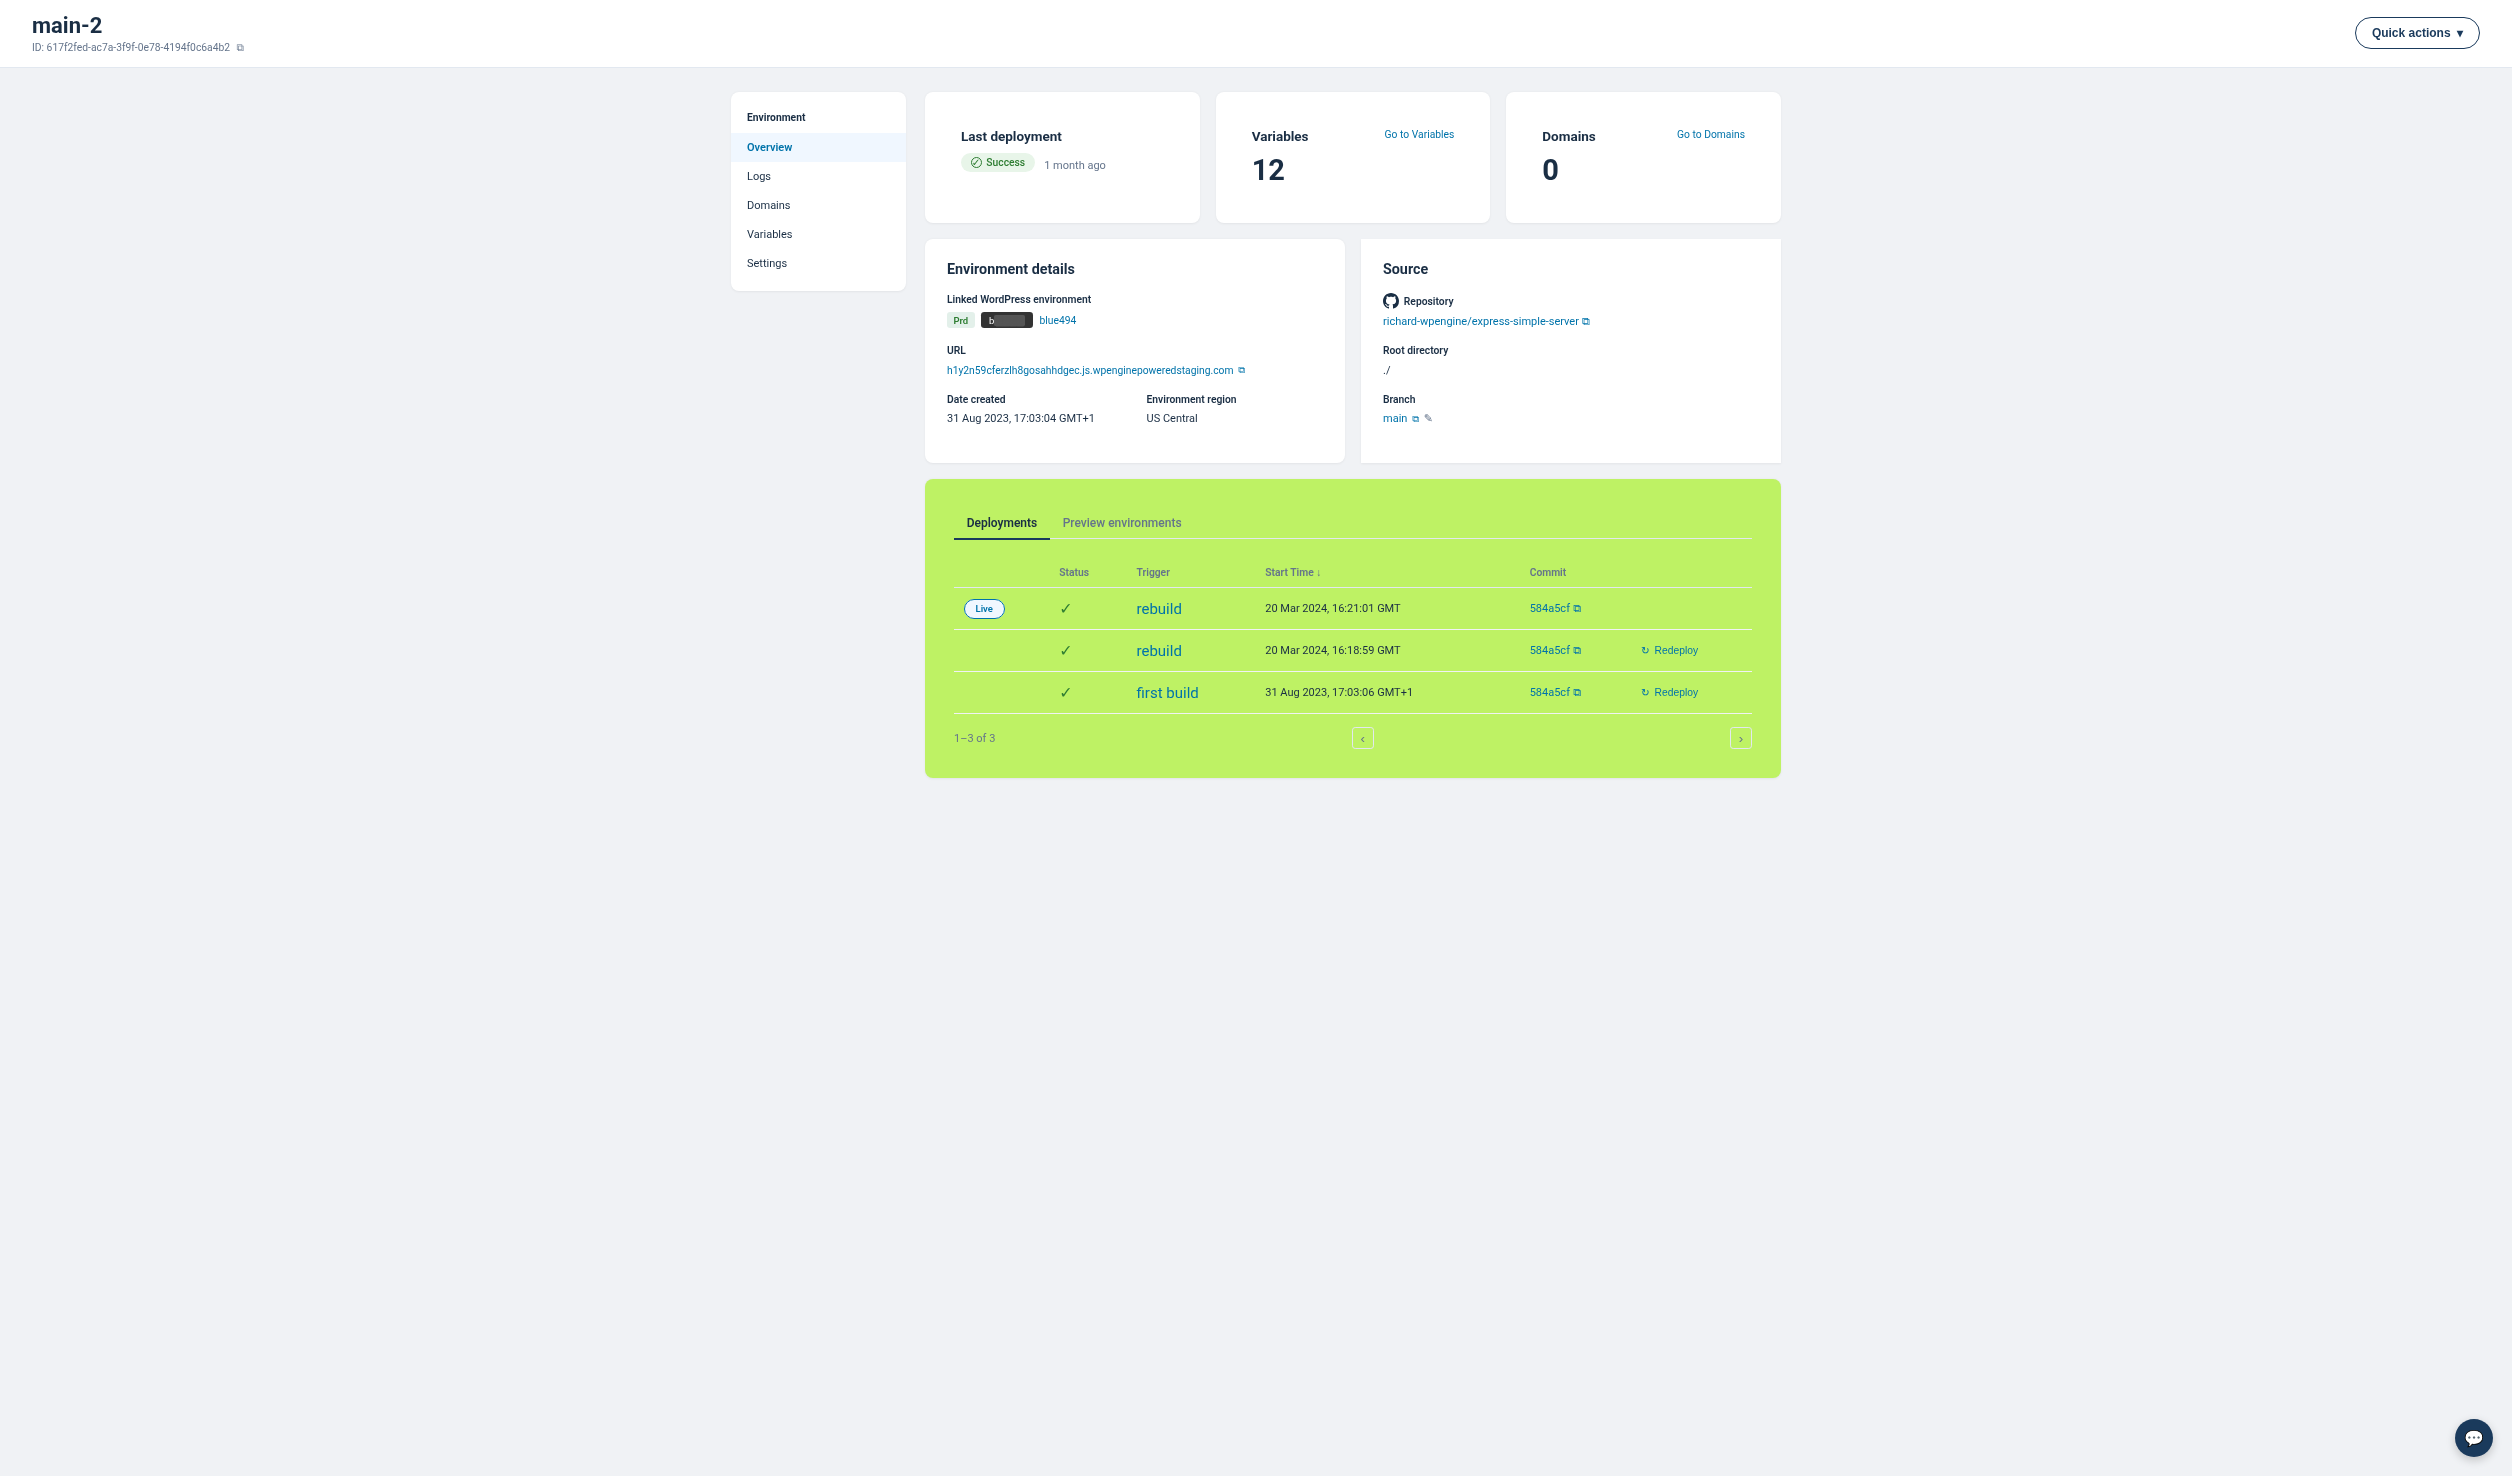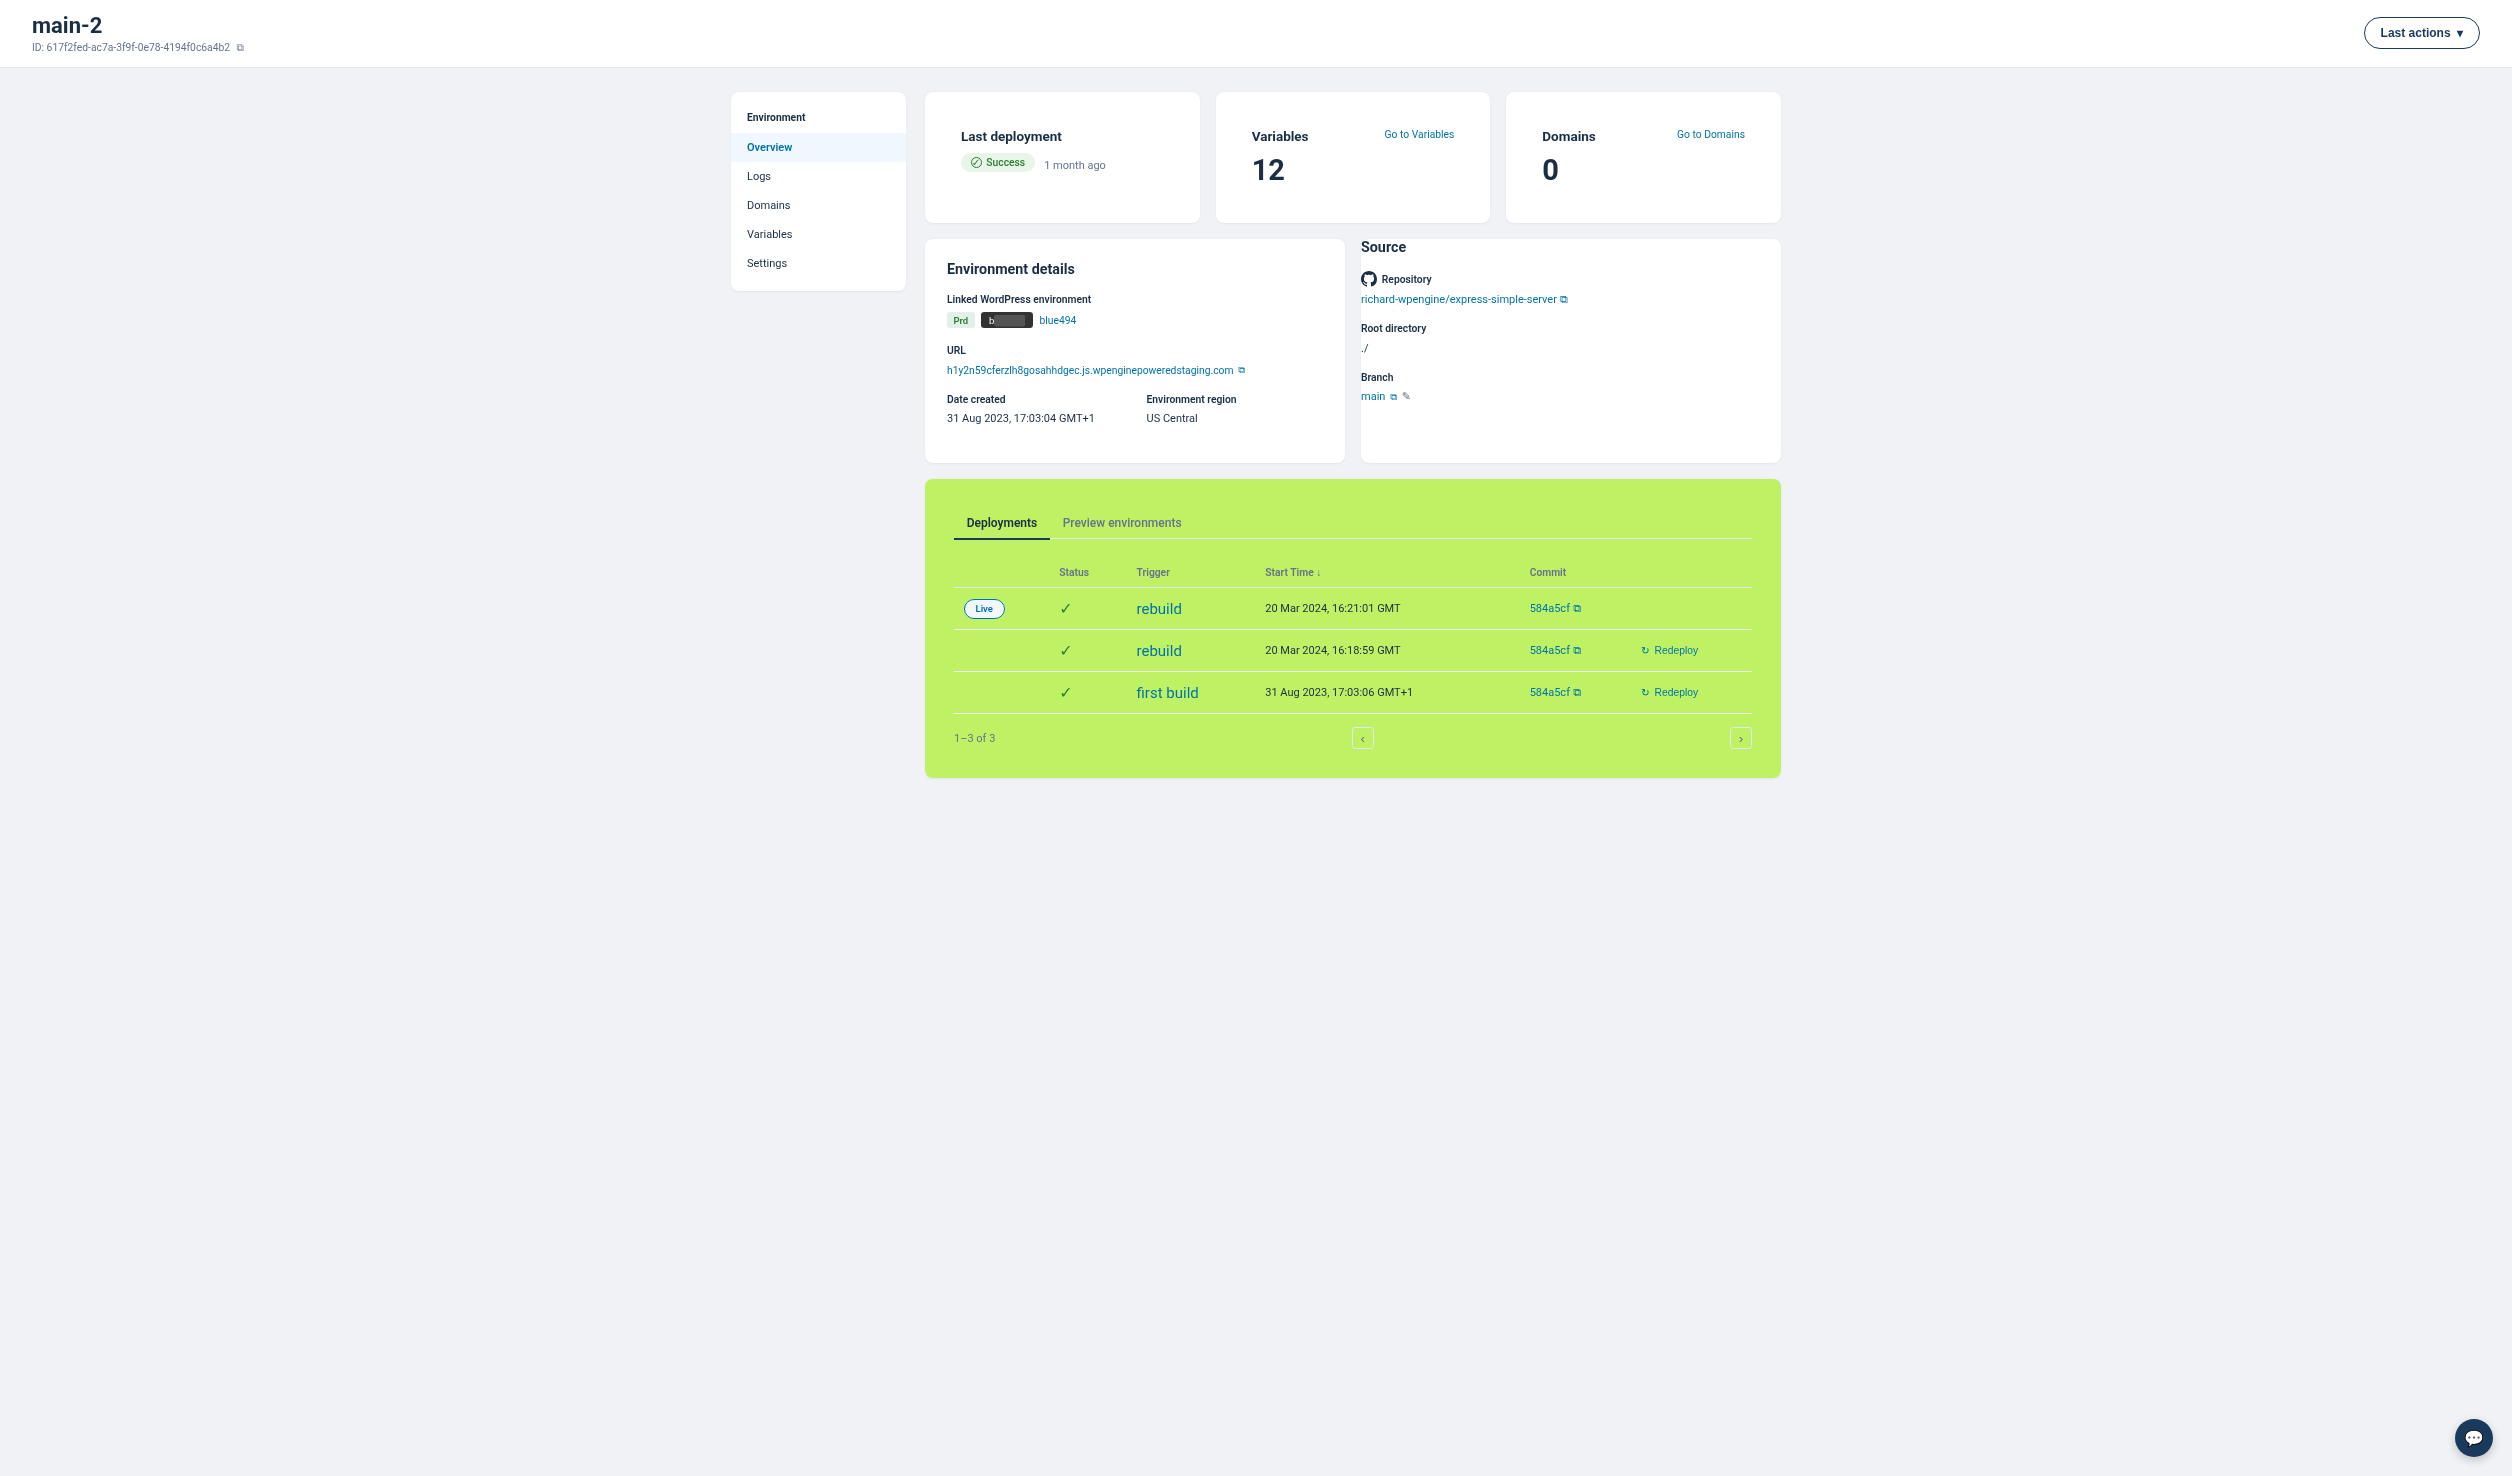--- a/index.html
+++ b/index.html
@@ -175,21 +175,22 @@
 
     .details-left {
       background: #fff;
       border-radius: 8px;
       padding: 22px;
       box-shadow: 0 0.8px 2.4px rgba(0,0,0,0.06);
     }
 
     .details-right {
       background: #fff;
-      border-radius: 8px;
+      border-radius: 0;
+      padding: 22px;
       box-shadow: 0 0.8px 2.4px rgba(0,0,0,0.06);
     }
 
     .section-title {
       font-size: 14.3px;
       font-weight: 700;
       color: #1a2e44;
       margin-bottom: 16px;
     }
 
@@ -414,21 +415,21 @@
 
 <div class="top-bar">
   <div>
     <div class="page-title">main-2</div>
     <div class="page-id">
       <span>ID: 617f2fed-ac7a-3f9f-0e78-4194f0c6a4b2</span>
       <span class="copy-icon">⧉</span>
     </div>
   </div>
   <button class="quick-actions-btn">
-    <span>Last actions</span>
+    <span>Quick actions</span>
     <span>▾</span>
   </button>
 </div>
 
 <div class="main-layout">
 
   <div class="sidebar">
     <div class="sidebar-section-label">Environment</div>
     <a class="sidebar-item active">
       <span>Overview</span>

